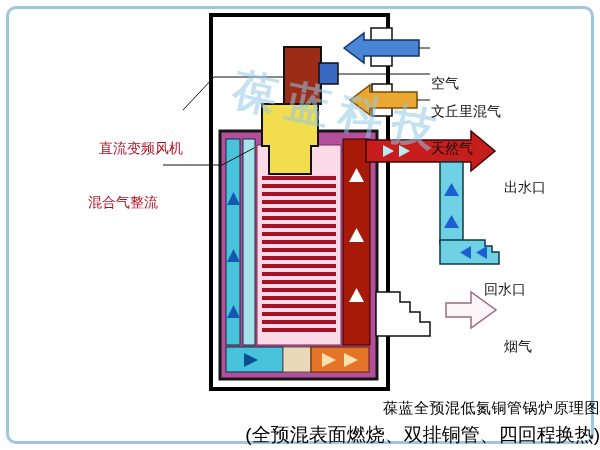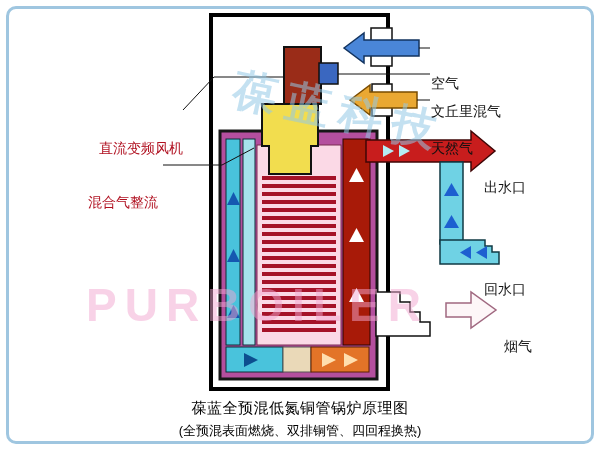--- a/index.html
+++ b/index.html
@@ -17,23 +17,23 @@
   .lbl.red { color:#b01020; }
   .wm { position:absolute; font-weight:bold; pointer-events:none; white-space:nowrap; }
   .wm-cn {
     left:240px; top:60px; font-size:44px; letter-spacing:10px;
     color:rgba(148,200,230,0.55); transform:rotate(12deg); transform-origin:left top;
   }
   .wm-en {
     left:86px; top:278px; font-size:46px; letter-spacing:8px;
     color:rgba(242,166,208,0.5);
   }
-  .caption { position:absolute; left:0; right:0; top:399px; text-align:center; color:#000; }
+  .caption { position:absolute; left:0; right:0; top:399px; text-align:right; color:#000; }
   .caption .t1 { font-size:15px; letter-spacing:0.5px; }
-  .caption .t2 { font-size:13px; margin-top:4px; }
+  .caption .t2 { font-size:19px; margin-top:4px; }
 </style>
 </head>
 <body>
 
 <div class="page">
 
   <div class="frame"></div>
 
   <svg class="art" width="600" height="450" viewBox="0 0 600 450">
     <defs>
@@ -102,26 +102,25 @@
     <g stroke="#111111" stroke-width="1" fill="none">
       <path d="M419,48 H430"></path>
       <path d="M338,74 H430"></path>
       <path d="M417,100 H430"></path>
       <path d="M183,110 L214,77 L284,77"></path>
       <path d="M163,165 L222,165 L254,148"></path>
     </g>
   </svg>
 
   <div class="wm wm-cn">葆蓝科技</div>
-  <div class="wm wm-en">PURBOILER</div>
 
   <span class="lbl" style="left:431px;top:39px">空气</span>
   <span class="lbl" style="left:431px;top:67px">文丘里混气</span>
   <span class="lbl" style="left:431px;top:104px">天然气</span>
-  <span class="lbl" style="left:484px;top:143px">出水口</span>
+  <span class="lbl" style="left:504px;top:143px">出水口</span>
   <span class="lbl" style="left:484px;top:245px">回水口</span>
   <span class="lbl" style="left:504px;top:302px">烟气</span>
   <span class="lbl red" style="left:99px;top:104px">直流变频风机</span>
   <span class="lbl red" style="left:88px;top:158px">混合气整流</span>
 
   <div class="caption">
     <div class="t1">葆蓝全预混低氮铜管锅炉原理图</div>
     <div class="t2">(全预混表面燃烧、双排铜管、四回程换热)</div>
   </div>
 

